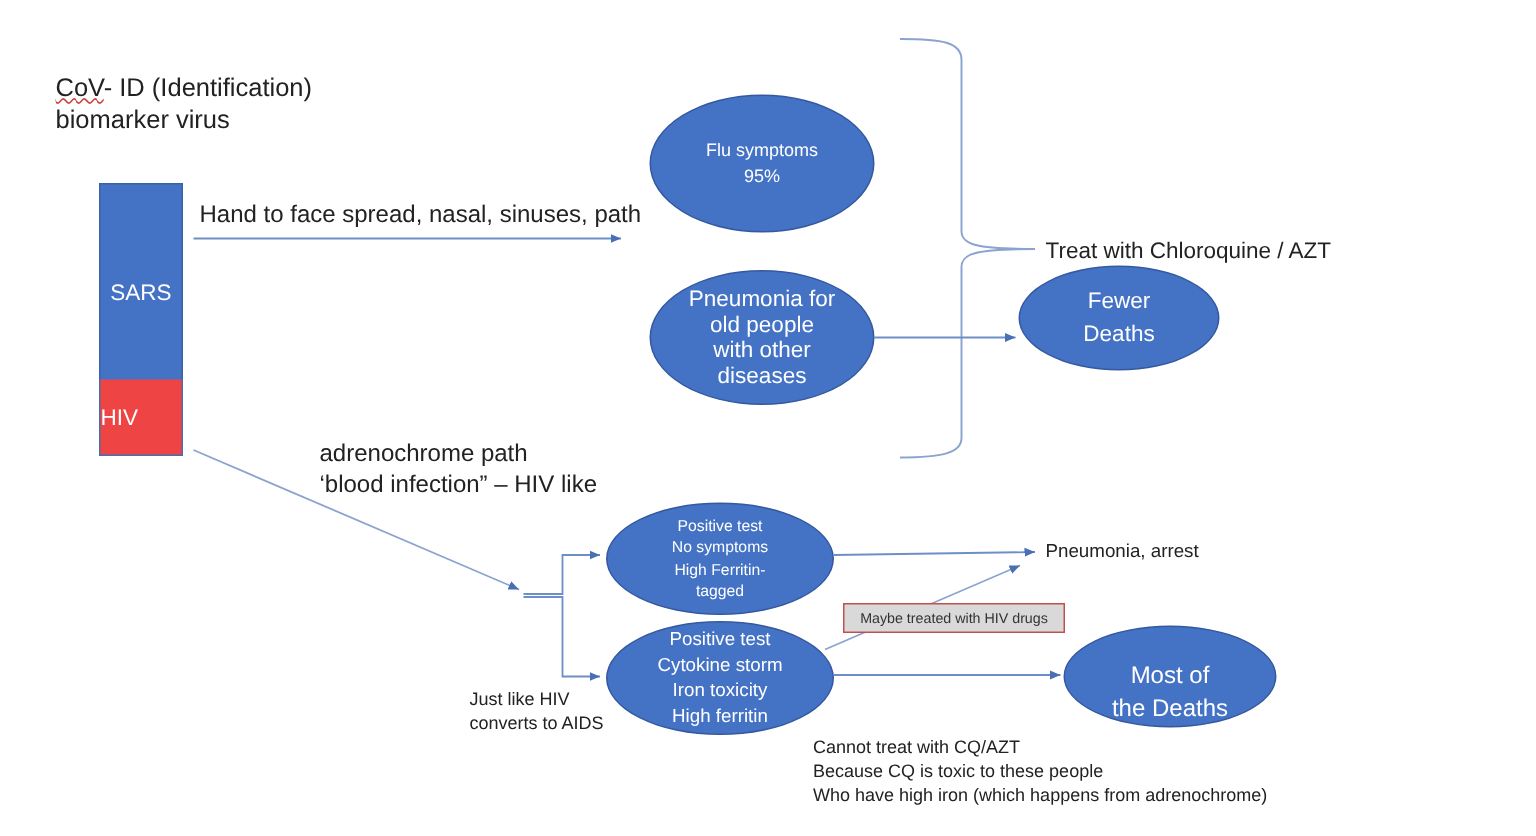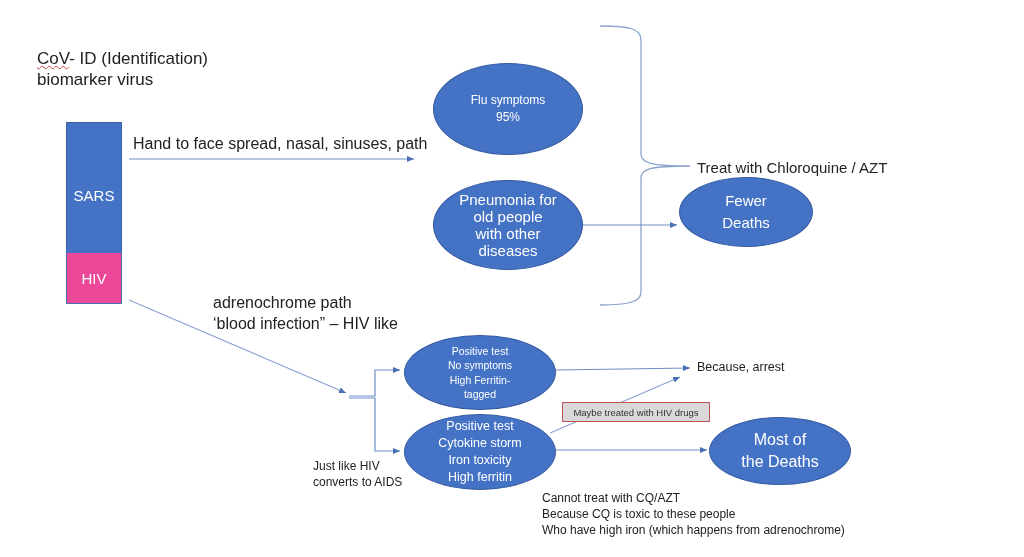--- a/index.html
+++ b/index.html
@@ -4,31 +4,31 @@
 <style>
   html, body { margin: 0; padding: 0; background: #ffffff; }
   body { width: 1024px; height: 557px; position: relative; overflow: hidden;
          font-family: "Liberation Sans", "DejaVu Sans", sans-serif; color: #222; }
   .abs { position: absolute; }
   .txt { white-space: nowrap; color: #222; }
   .title { left: 37px; top: 48px; font-size: 17px; line-height: 21px; }
   .title .u { text-decoration: underline wavy #d04040; text-decoration-thickness: 1px; }
   .bar-sars { left: 66px; top: 107px; width: 57px; width: 56px; height: 146px; background: #4472c4; border: 1px solid #3a62a8; box-sizing: border-box;
               display: flex; align-items: center; justify-content: center; color: #fff; font-size: 15px; margin-top: 15px; }
-  .bar-hiv { left: 66px; top: 253px; width: 56px; height: 51px; background: #ec4899; border: 1px solid #4a6db0; border-top: none; box-sizing: border-box;
-             display: flex; align-items: center; justify-content: center; color: #fff; font-size: 15px; }
+  .bar-hiv { left: 66px; top: 253px; width: 56px; height: 51px; background: #ef4444; border: 1px solid #4a6db0; border-top: none; box-sizing: border-box;
+             display: flex; align-items: center; color: #fff; font-size: 15px; }
   .ell { background: #4472c4; border: 1.5px solid #3559a0; border-radius: 50%; box-sizing: border-box;
          display: flex; align-items: center; justify-content: center; text-align: center; color: #fff; }
   .ell span { display: block; white-space: pre-line; }
   .e-flu { left: 433px; top: 63px; width: 150px; height: 92px; font-size: 12px; line-height: 17px; }
   .e-pneu { left: 433px; top: 180px; width: 150px; height: 90px; font-size: 15px; line-height: 17px; }
   .e-fewer { left: 679px; top: 177px; width: 134px; height: 70px; font-size: 15px; line-height: 22px; }
   .e-pos1 { left: 404px; top: 335px; width: 152px; height: 75px; font-size: 10.5px; line-height: 14.5px; }
   .e-pos2 { left: 404px; top: 414px; width: 152px; height: 76px; font-size: 12.5px; line-height: 17px; }
-  .e-most { left: 709px; top: 417px; width: 142px; height: 68px; font-size: 16px; line-height: 22px; }
+  .e-most { left: 709px; top: 417px; width: 142px; height: 68px; font-size: 16px; line-height: 22px; align-items: flex-end; }
   .hand { left: 133px; top: 135px; font-size: 16px; }
   .treat { left: 697px; top: 159px; font-size: 15px; }
   .adreno { left: 213px; top: 292px; font-size: 16px; line-height: 21px; }
   .identify { left: 697px; top: 360px; font-size: 12.5px; }
   .maybe { left: 562px; top: 402px; width: 148px; height: 20px; background: #d9d9d9; border: 1.5px solid #c0504d; box-sizing: border-box;
            font-size: 9.5px; display: flex; align-items: center; justify-content: center; color: #333; }
   .justlike { left: 313px; top: 458px; font-size: 12px; line-height: 16px; }
   .cannot { left: 542px; top: 490px; font-size: 12px; line-height: 16px; }
   svg.lines { position: absolute; left: 0; top: 0; }
 </style>
@@ -106,21 +106,21 @@
     <span>Positive test
 Cytokine storm
 Iron toxicity
 High ferritin</span>
   </div>
 <div class="abs ell e-most">
     <span>Most of
 the Deaths</span>
   </div>
 
-<div class="abs txt identify">Because, arrest</div>
+<div class="abs txt identify">Pneumonia, arrest</div>
 <div class="abs maybe">
     <span>Maybe treated with HIV drugs</span>
   </div>
 
 <div class="abs txt justlike">
   <div>Just like HIV</div>
   <div>converts to AIDS</div>
 </div>
 
 <div class="abs txt cannot">

